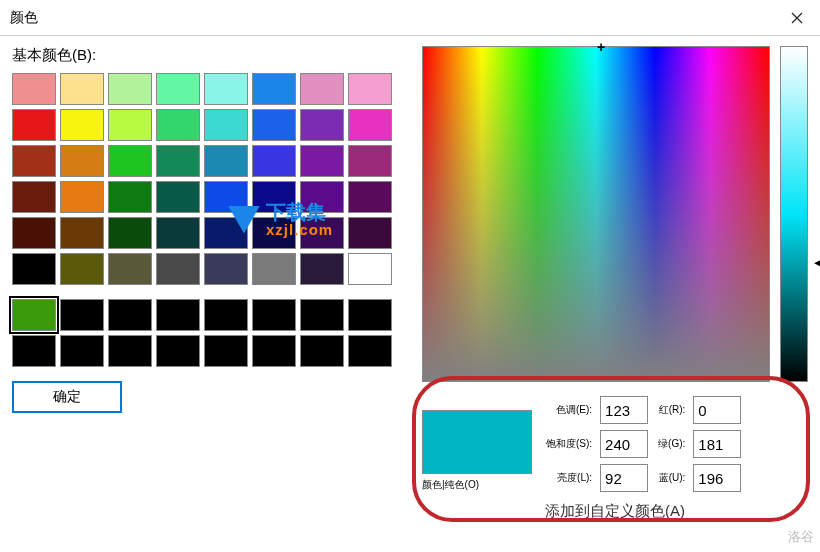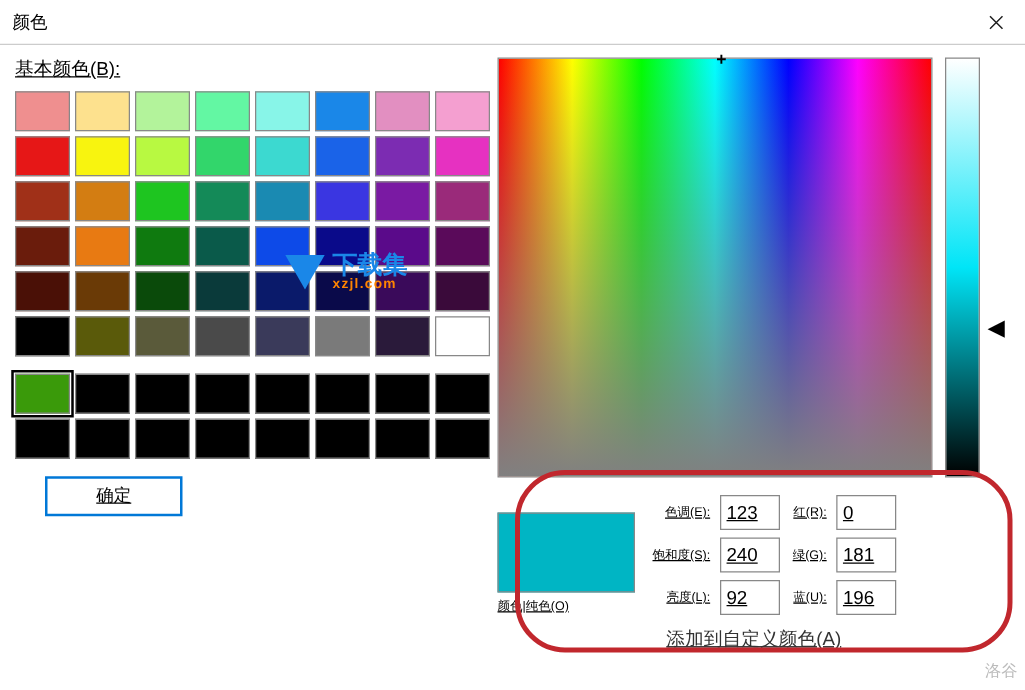--- a/index.html
+++ b/index.html
@@ -1,28 +1,28 @@
 <!DOCTYPE html>
 <html><head>
 <meta charset="utf-8">
 <style>
 * { box-sizing: border-box; margin: 0; padding: 0; }
 body { font-family: "Microsoft YaHei", "Segoe UI", sans-serif; font-size: 14px; background: #fff; width: 820px; height: 552px; overflow: hidden; position: relative; }
 .titlebar { height: 36px; display: flex; align-items: center; justify-content: space-between; padding: 0 0 0 10px; border-bottom: 1px solid #ccc; background: #fff; }
 .titlebar .title { font-size: 14px; }
 .close-btn { width: 46px; height: 36px; display: flex; align-items: center; justify-content: center; font-size: 18px; cursor: default; }
-.content { display: flex; padding: 10px 12px; gap: 6px; text-decoration: underline; }
+.content { display: flex; padding: 10px 12px; gap: 30px; }
 .left { width: 380px; }
 .label { margin-bottom: 8px; font-size: 15px; }
 .basic-grid { display: grid; grid-template-columns: repeat(8, 44px); grid-auto-rows: 32px; gap: 4px; margin-bottom: 14px; }
 .swatch { border: 1px solid #888; }
 .custom-grid { display: grid; grid-template-columns: repeat(8, 44px); grid-auto-rows: 32px; gap: 4px; margin-bottom: 14px; }
 .custom-grid .swatch.selected { outline: 2px solid #000; outline-offset: 1px; }
 .define-btn { width: 380px; height: 34px; background: #e5e5e5; border: 1px solid #ccc; color: #777; font-size: 15px; display: flex; align-items: center; justify-content: center; margin-bottom: 10px; }
-.bottom-btns { display: flex; gap: 26px; margin-left: 24px; }
+.bottom-btns { display: flex; gap: 26px; }
 .ok-btn, .cancel-btn { width: 110px; height: 32px; border: 1px solid #0078d7; background: #fff; display: flex; align-items: center; justify-content: center; font-size: 14px; }
 .ok-btn { border-width: 2px; }
 .right { flex: 1; position: relative; }
 .spectrum-row { display: flex; gap: 10px; }
 .spectrum { width: 348px; height: 336px; border: 1px solid #888; position: relative; background:
   linear-gradient(to bottom, rgba(128,128,128,0) 0%, rgba(128,128,128,1) 100%),
   linear-gradient(to right, #ff0000 0%, #ffff00 17%, #00ff00 33%, #00ffff 50%, #0000ff 67%, #ff00ff 83%, #ff0000 100%);
 }
 .crosshair { position: absolute; top: 0; left: 178px; font-size: 14px; font-weight: bold; transform: translate(-50%, -8px); }
 .lum-strip { width: 28px; height: 336px; border: 1px solid #888; background: linear-gradient(to bottom, #ffffff 0%, #00e5f7 50%, #000000 100%); }
@@ -32,21 +32,21 @@
 .preview-label { margin-top: 4px; font-size: 10px; }
 .fields { display: grid; grid-template-columns: auto 50px auto 50px; column-gap: 8px; row-gap: 6px; align-items: center; }
 .fields label { text-align: right; font-size: 10px; white-space: nowrap; }
 .fields input { width: 48px; height: 28px; border: 1px solid #888; text-align: left; padding: 0 4px; font-size: 15px; font-family: inherit; }
 .add-btn-row { text-align: center; margin-top: 10px; font-size: 15px; color: #333; }
 .watermark { position: absolute; right: 6px; bottom: 6px; font-size: 13px; color: #bbb; }
 .red-annot { position: absolute; border: 4px solid #c1272d; border-radius: 40px; pointer-events: none; }
 .dl-watermark { position: absolute; left: 228px; top: 202px; pointer-events: none; font-size: 20px; font-weight: bold; color: #1a87e8; display: flex; align-items: center; gap: 6px; }
 .dl-watermark .arrow-box { width: 32px; height: 28px; background: #1a87e8; clip-path: polygon(0 0, 100% 0, 50% 100%); position: relative; }
 .dl-watermark .txt { line-height: 1; }
-.dl-watermark .sub { font-size: 11px; color: #ff8400; letter-spacing: 1px; display: block; }
+.dl-watermark .sub { font-size: 15px; color: #ff8400; letter-spacing: 1px; display: block; }
 </style>
 </head>
 <body>
 
 <div class="titlebar">
   <span class="title">颜色</span>
   <div class="close-btn">
     <svg width="12" height="12" viewBox="0 0 12 12">
         <path d="M1 1 L11 11 M11 1 L1 11" stroke="#222" stroke-width="1.2"></path>
       </svg>

